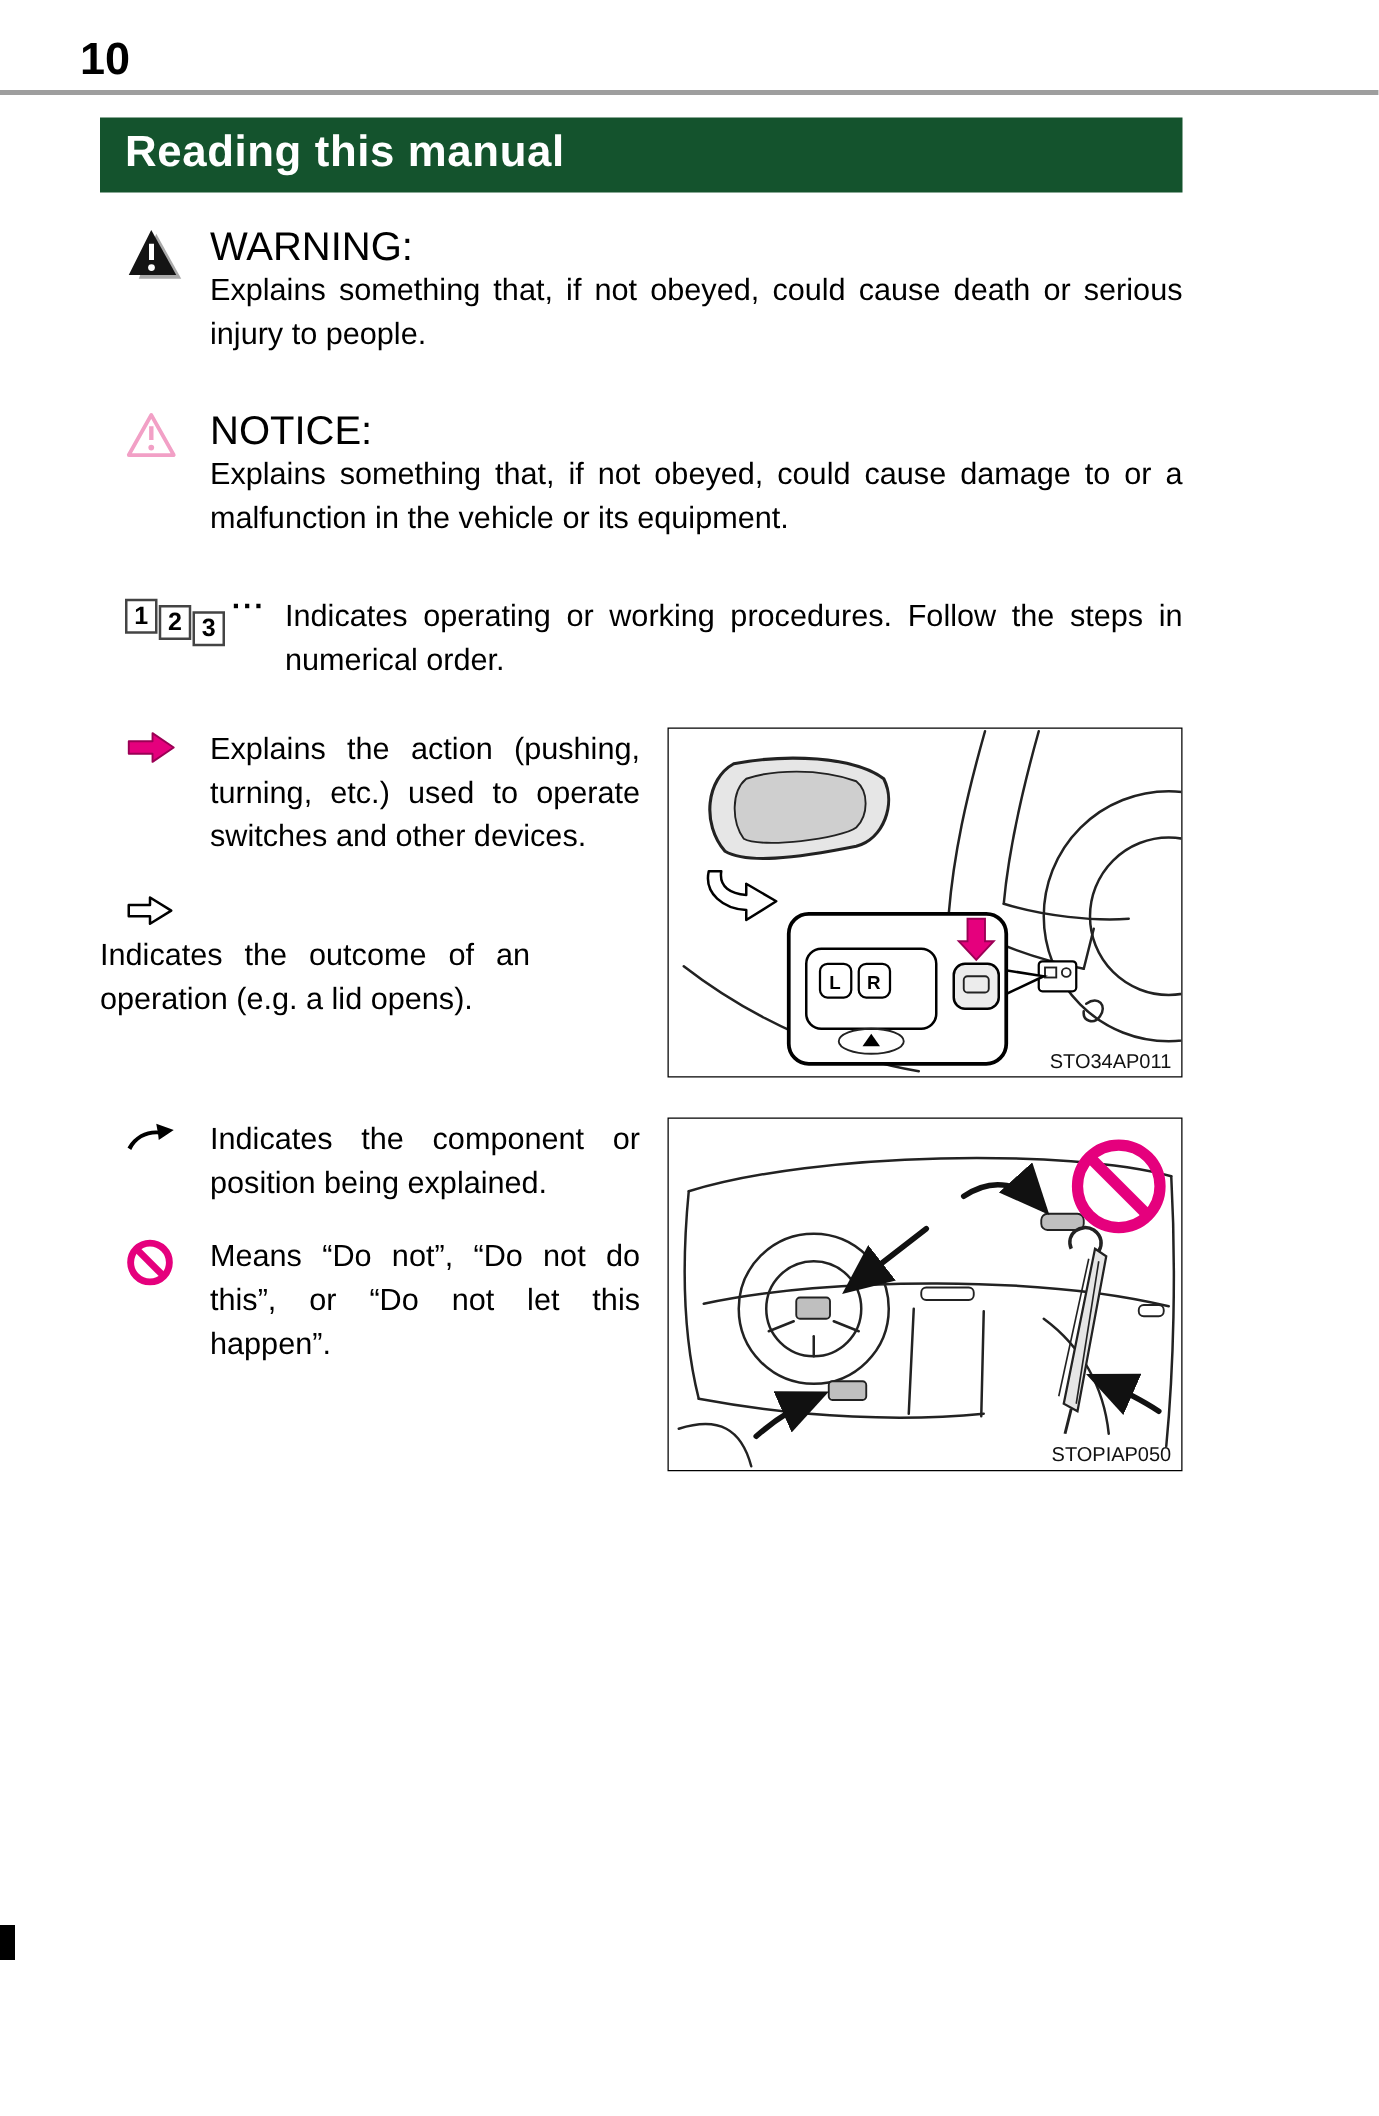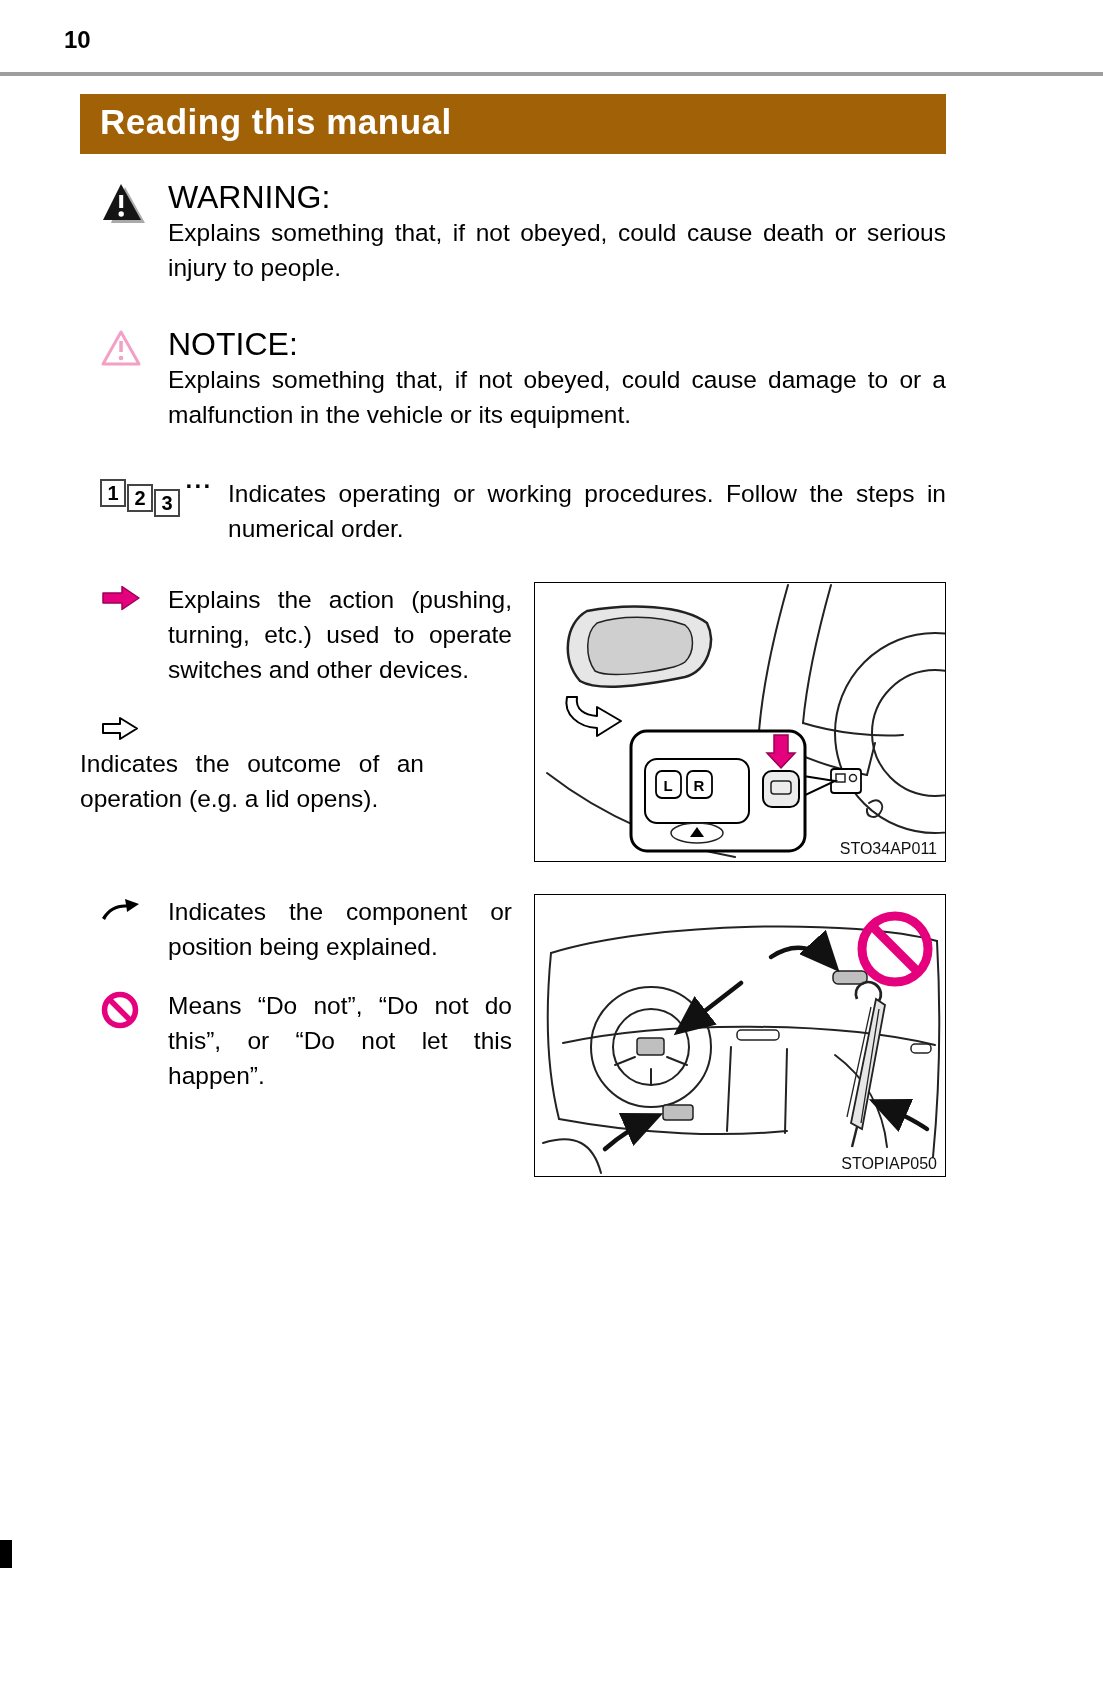--- a/index.html
+++ b/index.html
@@ -1,27 +1,27 @@
 <!DOCTYPE html>
 <html><head>
 <meta charset="utf-8">
 <style>
   html,body { margin:0; padding:0; background:#fff; }
   .page {
     position:relative; width:1103px; height:1693px; background:#ffffff;
     font-family:"Liberation Sans", sans-serif; color:#000; overflow:hidden;
   }
-  .page-number { position:absolute; left:64px; top:26px; font-size:24px; font-weight:bold; }
+  .page-number { position:absolute; left:64px; top:26px; font-size:36px; font-weight:bold; }
   .top-rule { position:absolute; left:0; top:72px; width:1103px; height:4px; background:#9e9e9e; }
   .edge-mark { position:absolute; left:0; top:1540px; width:12px; height:28px; background:#000; }
 
   .content { position:absolute; left:80px; top:94px; width:866px; }
 
   .header-bar {
-    background:#a16207; color:#ffffff; font-size:35px; font-weight:bold;
+    background:#14532d; color:#ffffff; font-size:35px; font-weight:bold;
     padding:8px 18px 12px 20px; letter-spacing:0.5px;
   }
 
   .item { display:flex; }
   .icon-cell { width:88px; flex:none; padding-left:20px; box-sizing:border-box; padding-top:2px; }
   .steps-icon-cell { width:148px; flex:none; padding-left:20px; box-sizing:border-box; padding-top:2px; }
   .body-text { flex:1; font-size:24.5px; line-height:35px; text-align:justify; }
   .label-line { font-size:32px; line-height:35px; }
 
   .m-warning { margin-top:26px; }

